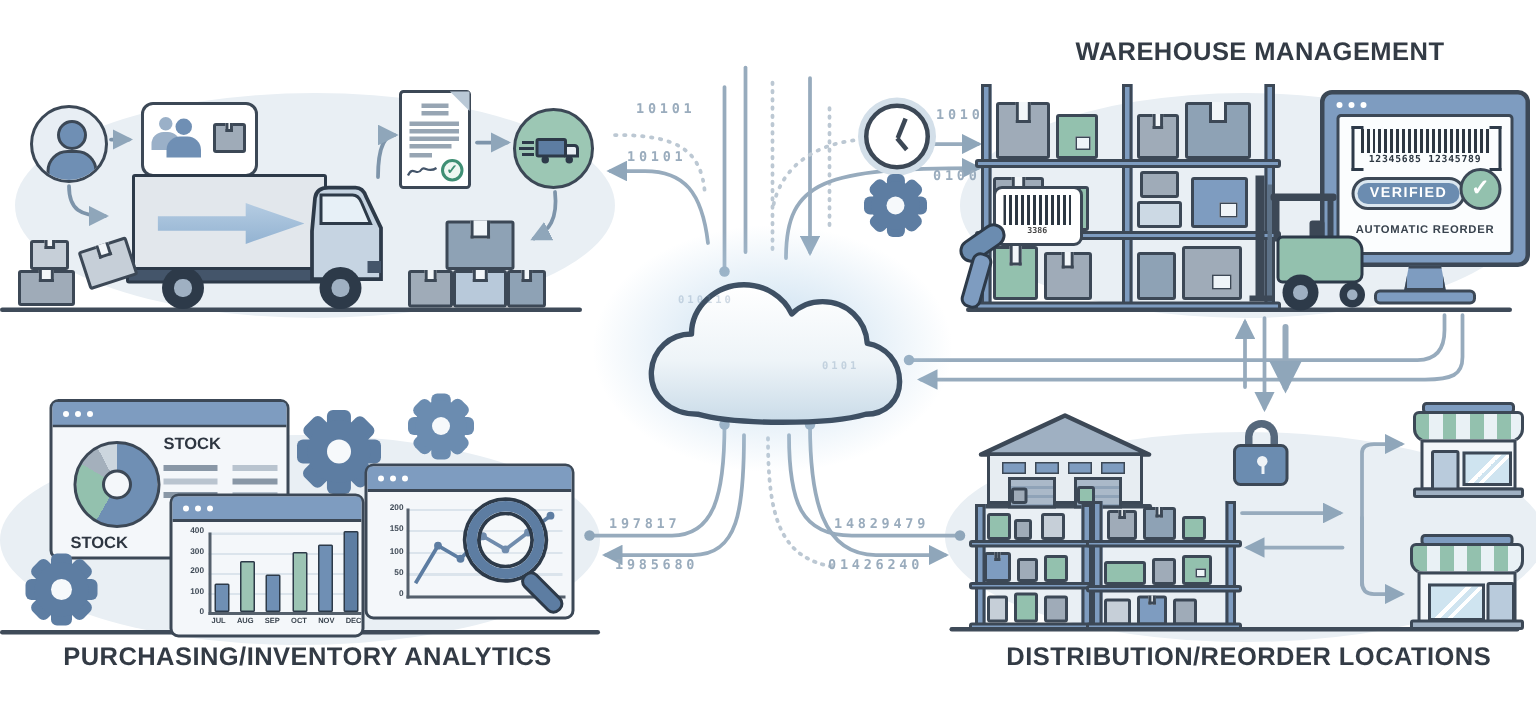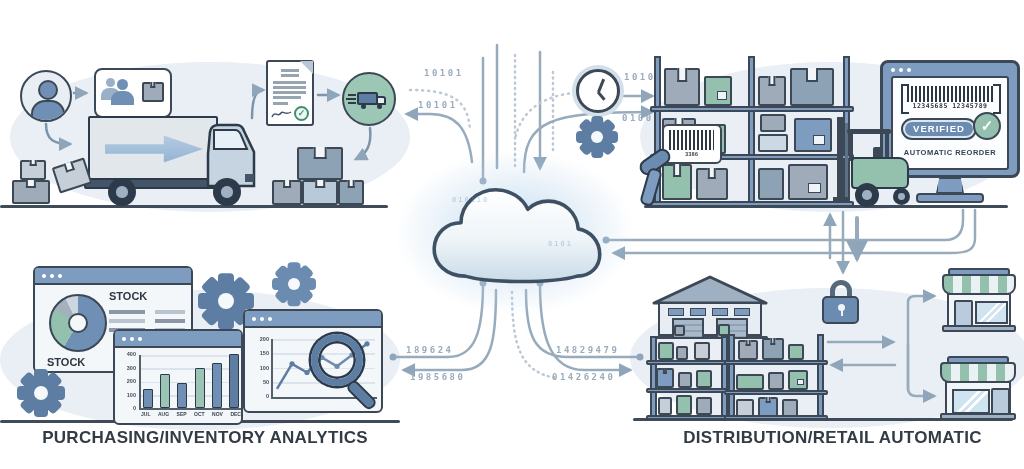--- a/index.html
+++ b/index.html
@@ -97,21 +97,21 @@
       <circle cx="483" cy="181" r="3.5"></circle>
       <circle cx="483" cy="283" r="3.5"></circle>
       <circle cx="540" cy="283" r="3.5"></circle>
     </g>
   </svg>
 
   <span class="bin" style="left:424px;top:68px">10101</span>
   <span class="bin" style="left:418px;top:100px">10101</span>
   <span class="bin" style="left:624px;top:72px">10101</span>
   <span class="bin" style="left:622px;top:113px">0100</span>
-  <span class="bin" style="left:406px;top:345px">189624</span>
+  <span class="bin" style="left:406px;top:345px">197817</span>
   <span class="bin" style="left:410px;top:372px">1985680</span>
   <span class="bin" style="left:556px;top:345px">14829479</span>
   <span class="bin" style="left:552px;top:372px">01426240</span>
 
   <div class="ground" style="left:0;top:205px;width:388px"></div>
   <div class="ground" style="left:644px;top:205px;width:364px"></div>
   <div class="ground" style="left:0;top:420px;width:400px"></div>
   <div class="ground" style="left:633px;top:418px;width:380px"></div>
   <div class="ground" style="left:652px;top:336px;width:116px;height:2.5px"></div>
 
@@ -194,20 +194,21 @@
     <div class="abs" style="left:4px;top:20px;width:8px;height:2px;background:#2d3a49"></div>
     <div class="abs" style="left:2px;top:24px;width:10px;height:2px;background:#2d3a49"></div>
     <div class="abs" style="left:4px;top:28px;width:8px;height:2px;background:#2d3a49"></div>
   </div>
 
   <div class="bx c-slate tape" style="left:297px;top:147px;width:46px;height:33px"></div>
   <div class="bx c-gray tape" style="left:272px;top:180px;width:30px;height:25px"></div>
   <div class="bx c-lblue tape" style="left:302px;top:180px;width:36px;height:25px"></div>
   <div class="bx c-slate tape" style="left:338px;top:180px;width:26px;height:25px"></div>
 
+  <div class="qtitle" style="left:700px;top:25px;width:280px">WAREHOUSE MANAGEMENT</div>
 
   <div class="abs" style="left:576px;top:69px;width:44px;height:44px;border-radius:50%;
     background:#fff;border:3px solid #3c4856;box-sizing:border-box;box-shadow:0 0 0 4px #d3dfe9">
     <div class="abs" style="left:18px;top:6px;width:2.5px;height:14px;background:#3c4856;transform-origin:bottom;transform:rotate(22deg)"></div>
     <div class="abs" style="left:18px;top:10px;width:2.5px;height:10px;background:#3c4856;transform-origin:bottom;transform:rotate(140deg)"></div>
   </div>
   <div class="gear" style="left:575px;top:115px;width:44px;height:44px;--gc:#5d7da2">
     <i style="transform:rotate(0deg)"></i>
       <i style="transform:rotate(45deg)"></i>
       <i style="transform:rotate(90deg)"></i>
@@ -408,21 +409,21 @@
     </svg>
   </div>
 
   <div class="abs" style="left:311px;top:334px;width:70px;height:90px">
     <div class="abs" style="left:0;top:0;width:52px;height:52px;border-radius:50%;
       border:7px solid #5d7da2;box-sizing:border-box;box-shadow:0 0 0 2.5px #2d3a49, inset 0 0 0 2.5px #2d3a49;background:rgba(255,255,255,.12)"></div>
     <div class="abs" style="left:44px;top:44px;width:13px;height:34px;background:#5d7da2;
       border:2px solid #2d3a49;border-radius:6px;box-sizing:border-box;transform:rotate(-45deg)"></div>
   </div>
 
-  <div class="qtitle" style="left:660px;top:428px;width:345px">DISTRIBUTION/RETAIL AUTOMATIC</div>
+  <div class="qtitle" style="left:660px;top:428px;width:345px">DISTRIBUTION/REORDER LOCATIONS</div>
 
   <div class="abs" style="left:656px;top:274px;width:108px;height:62px">
     <svg class="abs" style="left:-4px;top:0" width="116" height="32">
       <polygon points="58,3 114,29 2,29" fill="#9fb0c2" stroke="#3c4856" stroke-width="3" stroke-linejoin="round"></polygon>
     </svg>
     <div class="abs" style="left:2px;top:28px;width:104px;height:34px;background:#e7edf2;
       border:2.5px solid #3c4856;box-sizing:border-box">
       <div class="abs" style="left:8px;top:4px;width:14px;height:6px;background:#7e9cc0;border:1.5px solid #3c4856"></div>
       <div class="abs" style="left:30px;top:4px;width:14px;height:6px;background:#7e9cc0;border:1.5px solid #3c4856"></div>
       <div class="abs" style="left:52px;top:4px;width:14px;height:6px;background:#7e9cc0;border:1.5px solid #3c4856"></div>

